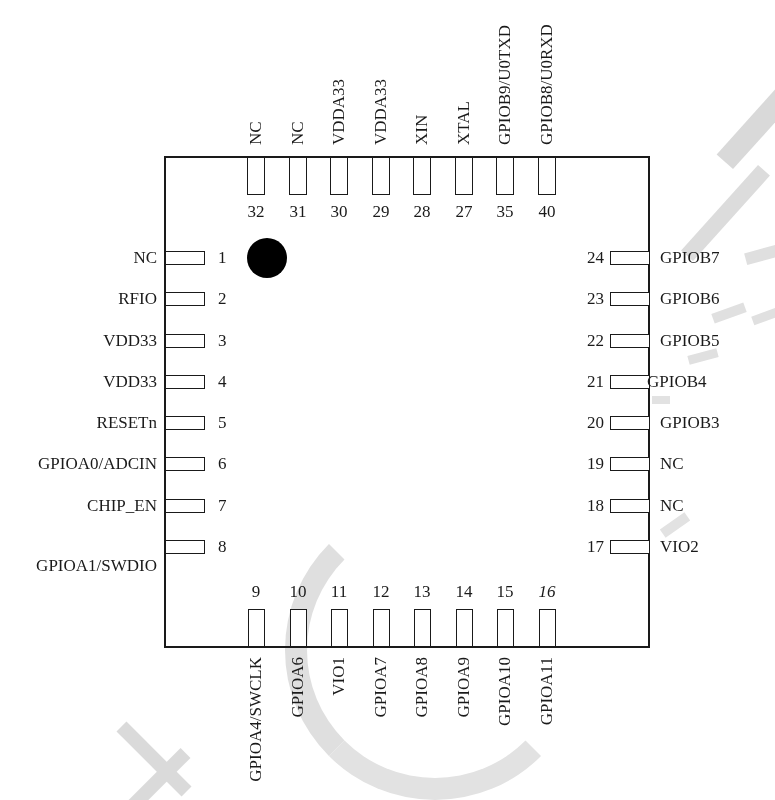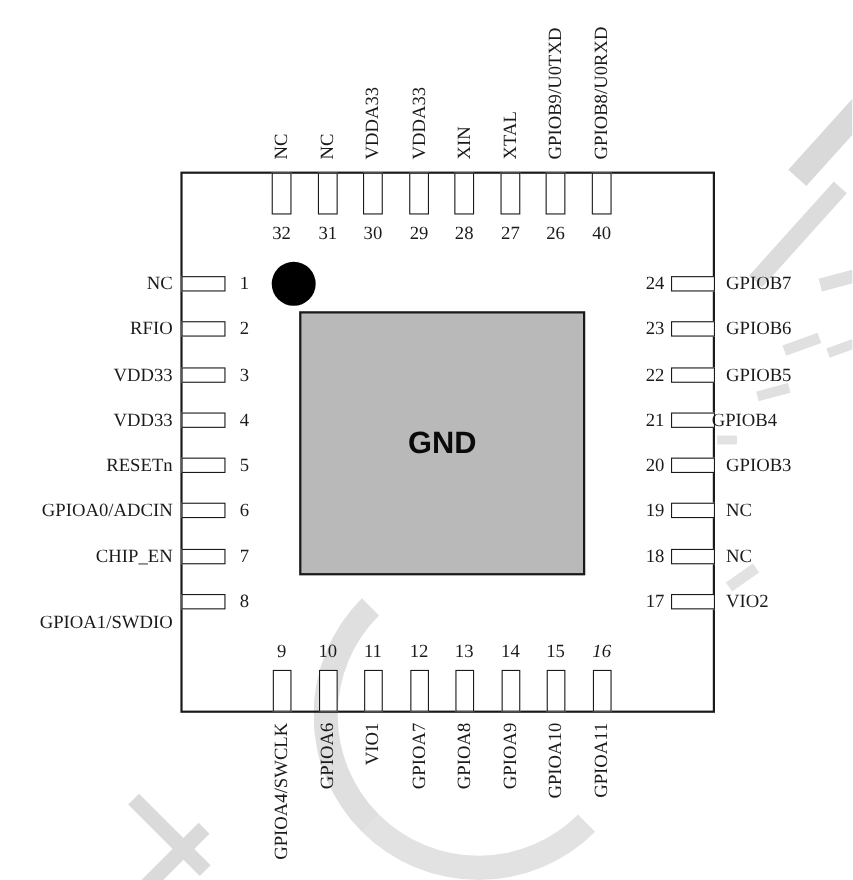--- a/index.html
+++ b/index.html
@@ -74,23 +74,20 @@
     <div class="wm-bar" style="left:688px;top:352px;width:30px;height:9px;background:#e0e0e0;transform:rotate(-15deg);"></div>
     <div class="wm-bar" style="left:652px;top:396px;width:18px;height:8px;background:#e2e2e2;"></div>
     <div class="wm-bar" style="left:660px;top:520px;width:30px;height:10px;background:#e2e2e2;transform:rotate(-35deg);"></div>
     <div class="wm-ring"></div>
     <div class="wm-bar" style="left:108px;top:752px;width:92px;height:14px;background:#dadada;transform:rotate(45deg);"></div>
     <div class="wm-bar" style="left:152px;top:742px;width:14px;height:75px;background:#dadada;transform:rotate(45deg);"></div>
   </div>
 
   <div class="pkg"></div>
 
-  <div class="gnd">
-    <span>GND</span>
-  </div>
 
   <div class="dot"></div>
 
   <div id="pin-layer">
       <div class="pin-box" style="left: 247px; top: 157px; width: 18px; height: 38px;"></div>
       <div class="pin-num num-c" style="left: 236px; top: 202px; width: 40px;">32</div>
       <div class="vlabel v-top" style="left: 266px; top: 125px;">NC</div>
       <div class="pin-box" style="left: 289px; top: 157px; width: 18px; height: 38px;"></div>
       <div class="pin-num num-c" style="left: 278px; top: 202px; width: 40px;">31</div>
       <div class="vlabel v-top" style="left: 308px; top: 125px;">NC</div>
@@ -100,21 +97,21 @@
       <div class="pin-box" style="left: 372px; top: 157px; width: 18px; height: 38px;"></div>
       <div class="pin-num num-c" style="left: 361px; top: 202px; width: 40px;">29</div>
       <div class="vlabel v-top" style="left: 391px; top: 125px;">VDDA33</div>
       <div class="pin-box" style="left: 413px; top: 157px; width: 18px; height: 38px;"></div>
       <div class="pin-num num-c" style="left: 402px; top: 202px; width: 40px;">28</div>
       <div class="vlabel v-top" style="left: 432px; top: 125px;">XIN</div>
       <div class="pin-box" style="left: 455px; top: 157px; width: 18px; height: 38px;"></div>
       <div class="pin-num num-c" style="left: 444px; top: 202px; width: 40px;">27</div>
       <div class="vlabel v-top" style="left: 474px; top: 125px;">XTAL</div>
       <div class="pin-box" style="left: 496px; top: 157px; width: 18px; height: 38px;"></div>
-      <div class="pin-num num-c" style="left: 485px; top: 202px; width: 40px;">26</div>
+      <div class="pin-num num-c" style="left: 485px; top: 202px; width: 40px;">35</div>
       <div class="vlabel v-top" style="left: 515px; top: 125px;">GPIOB9/U0TXD</div>
       <div class="pin-box" style="left: 538px; top: 157px; width: 18px; height: 38px;"></div>
       <div class="pin-num num-c" style="left: 527px; top: 202px; width: 40px;">40</div>
       <div class="vlabel v-top" style="left: 557px; top: 125px;">GPIOB8/U0RXD</div>
       <div class="pin-box" style="left: 248px; top: 609px; width: 17px; height: 38px;"></div>
       <div class="pin-num num-c" style="left: 236px; top: 582px; width: 40px;">9</div>
       <div class="vlabel v-bottom" style="left: 266px; top: 787px;">GPIOA4/SWCLK</div>
       <div class="pin-box" style="left: 290px; top: 609px; width: 17px; height: 38px;"></div>
       <div class="pin-num num-c" style="left: 278px; top: 582px; width: 40px;">10</div>
       <div class="vlabel v-bottom" style="left: 308px; top: 787px;">GPIOA6</div>

